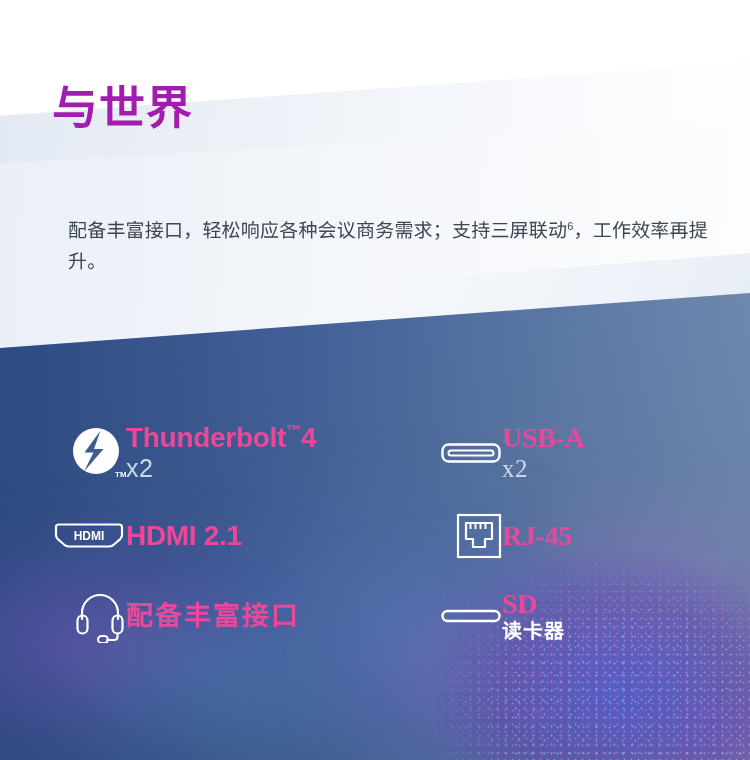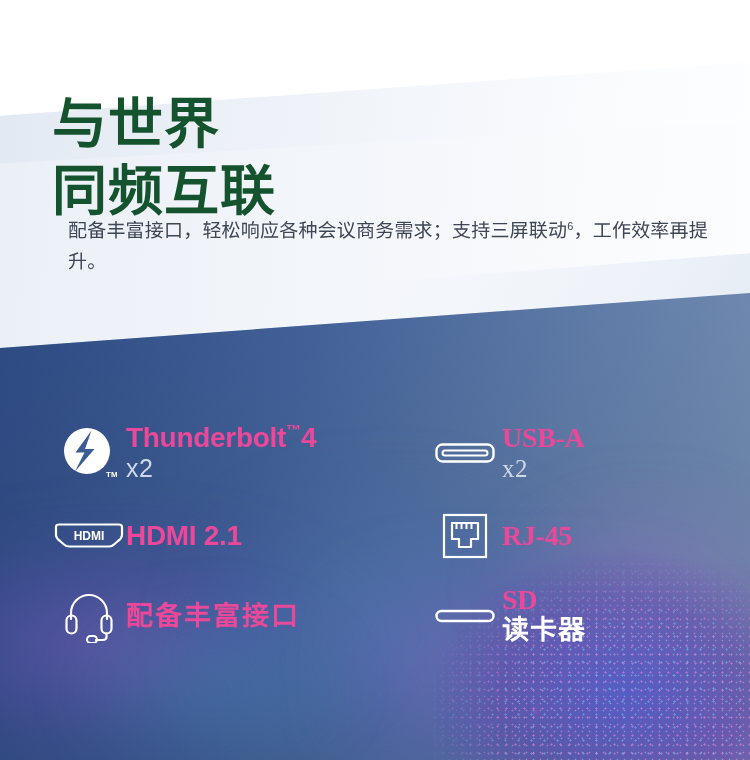--- a/index.html
+++ b/index.html
@@ -31,22 +31,22 @@
     transform:rotate(-3.2deg);transform-origin:0 0;opacity:.9;
   }
   .wash-c{
     position:absolute;right:-40px;top:250px;width:420px;height:120px;
     background:linear-gradient(120deg,rgba(255,255,255,0) 0%,#e7edf6 70%,#d9e2ef 100%);
     transform:rotate(-4.5deg);transform-origin:100% 0;opacity:.8;
   }
 
   .headline{
     position:absolute;left:52px;top:24px;
-    color:#14532d;
-    font-size:55px;line-height:1.22;font-weight:700;
+    color:#a21caf;
+    font-size:46px;line-height:1.22;font-weight:700;
     letter-spacing:1px;white-space:pre-line;
     font-family:"Liberation Sans","DejaVu Sans",sans-serif;
     z-index:5;
   }
   .headline .l2{display:block;}
 
   .subcopy{
     position:absolute;left:68px;top:216px;width:640px;
     color:#3e4654;font-size:19px;line-height:1.62;font-weight:400;
     letter-spacing:.2px;z-index:5;
@@ -112,54 +112,53 @@
   .port-row{display:flex;width:750px;}
   .port-row + .port-row{margin-top:14px;}
   .port-cell{
     display:flex;align-items:center;
     box-sizing:border-box;
   }
   .port-cell.col1{width:410px;padding-left:52px;}
   .port-cell.col2{width:340px;padding-left:18px;font-family:Liberation Serif, serif;}
   .icon-box{
     width:74px;min-width:74px;height:62px;
-    display:flex;align-items:center;justify-content:center;
+    display:flex;align-items:center;justify-content:flex-end;
   }
   .labels{display:flex;flex-direction:column;justify-content:center;}
   .lbl-main{
     color:#ec4899;font-size:28px;font-weight:700;line-height:1.06;
     letter-spacing:-.3px;white-space:nowrap;
   }
   .lbl-main .tm{font-size:15px;vertical-align:12px;font-weight:700;letter-spacing:0;}
   .lbl-sub{
     color:#cdd9e8;font-size:25px;font-weight:400;line-height:1.18;
     letter-spacing:.5px;margin-top:1px;
   }
-  .lbl-sub.cn{color:#ffffff;font-weight:700;font-size:27px;letter-spacing:1px;}
+  .lbl-sub.cn{color:#ffffff;font-weight:700;font-size:20px;letter-spacing:1px;}
   .lbl-main.cn{font-size:27px;letter-spacing:2px;}
 
   
   .row1{height:76px;}
   .row2{height:62px;}
   .row3{height:70px;}
   .port-row{align-items:center;}
 </style>
 </head>
 <body>
 
 <div id="page">
 
   <div class="top-area">
     <div class="wash-a"></div>
     <div class="wash-b"></div>
     <div class="wash-c"></div>
 
     <div class="headline">
       <span>与世界</span>
-      <span class="l2">同频互联</span>
     </div>
 
     <div class="subcopy">
       <span>配备丰富接口，轻松响应各种会议商务需求；支持三屏联动</span><sup>6</sup><span>，工作效率再提升。</span>
     </div>
   </div>
 
   <div class="blue-panel">
     <div class="shade"></div>
     <div class="tex tex1"></div>

